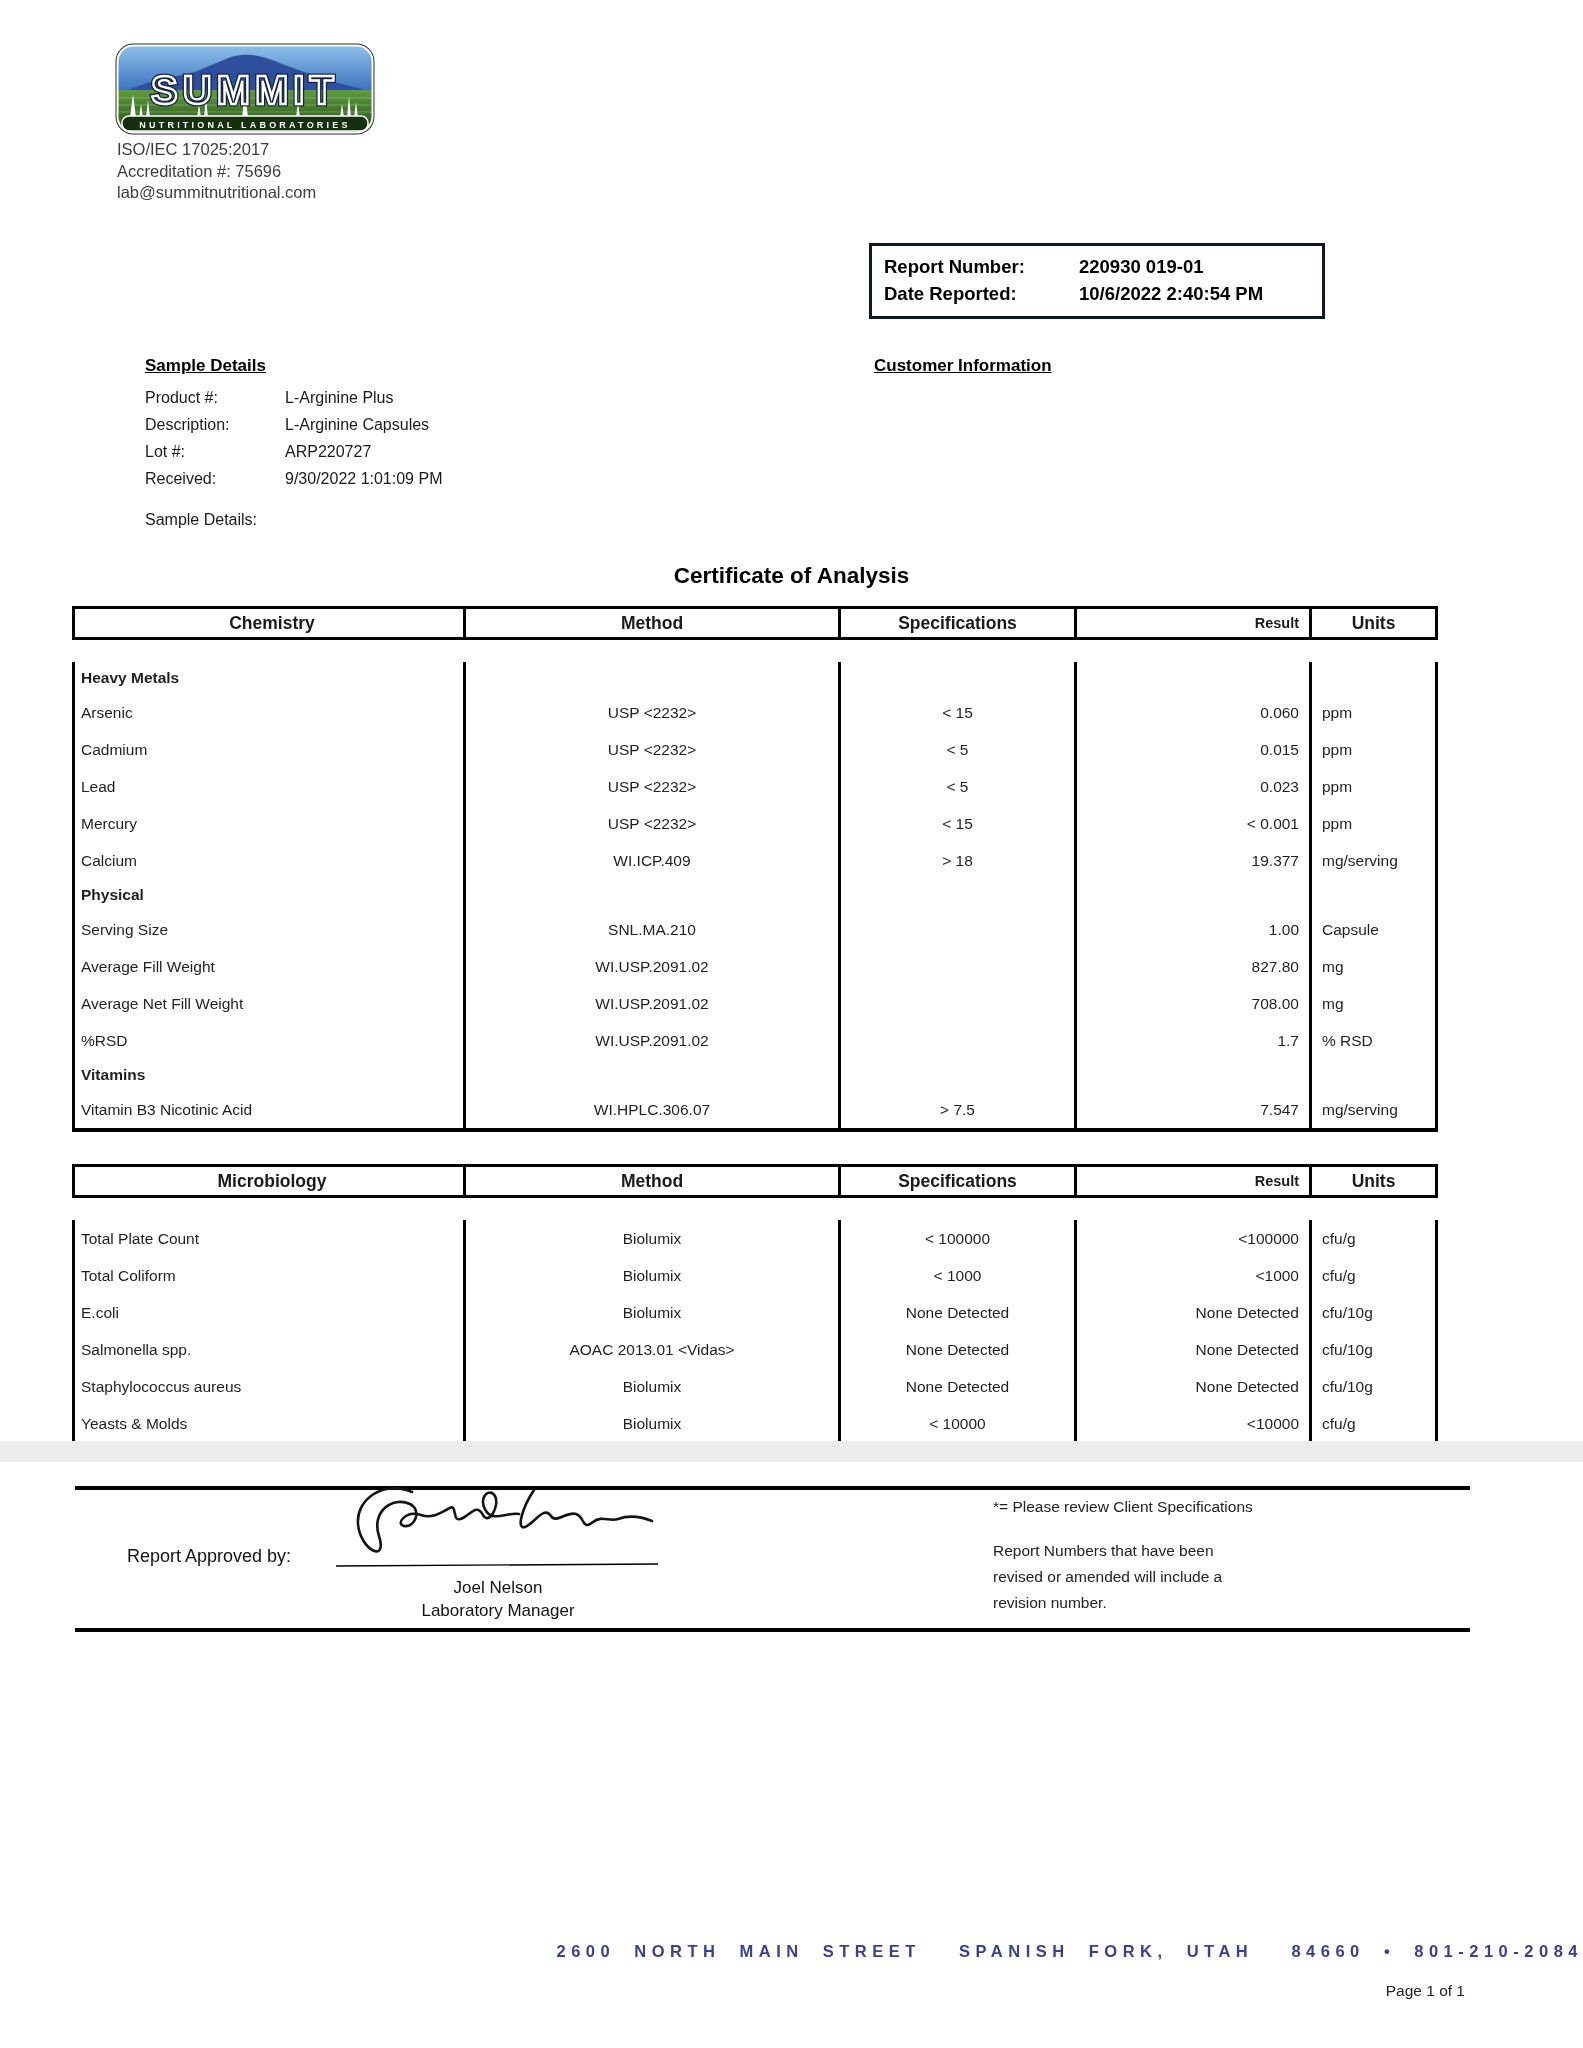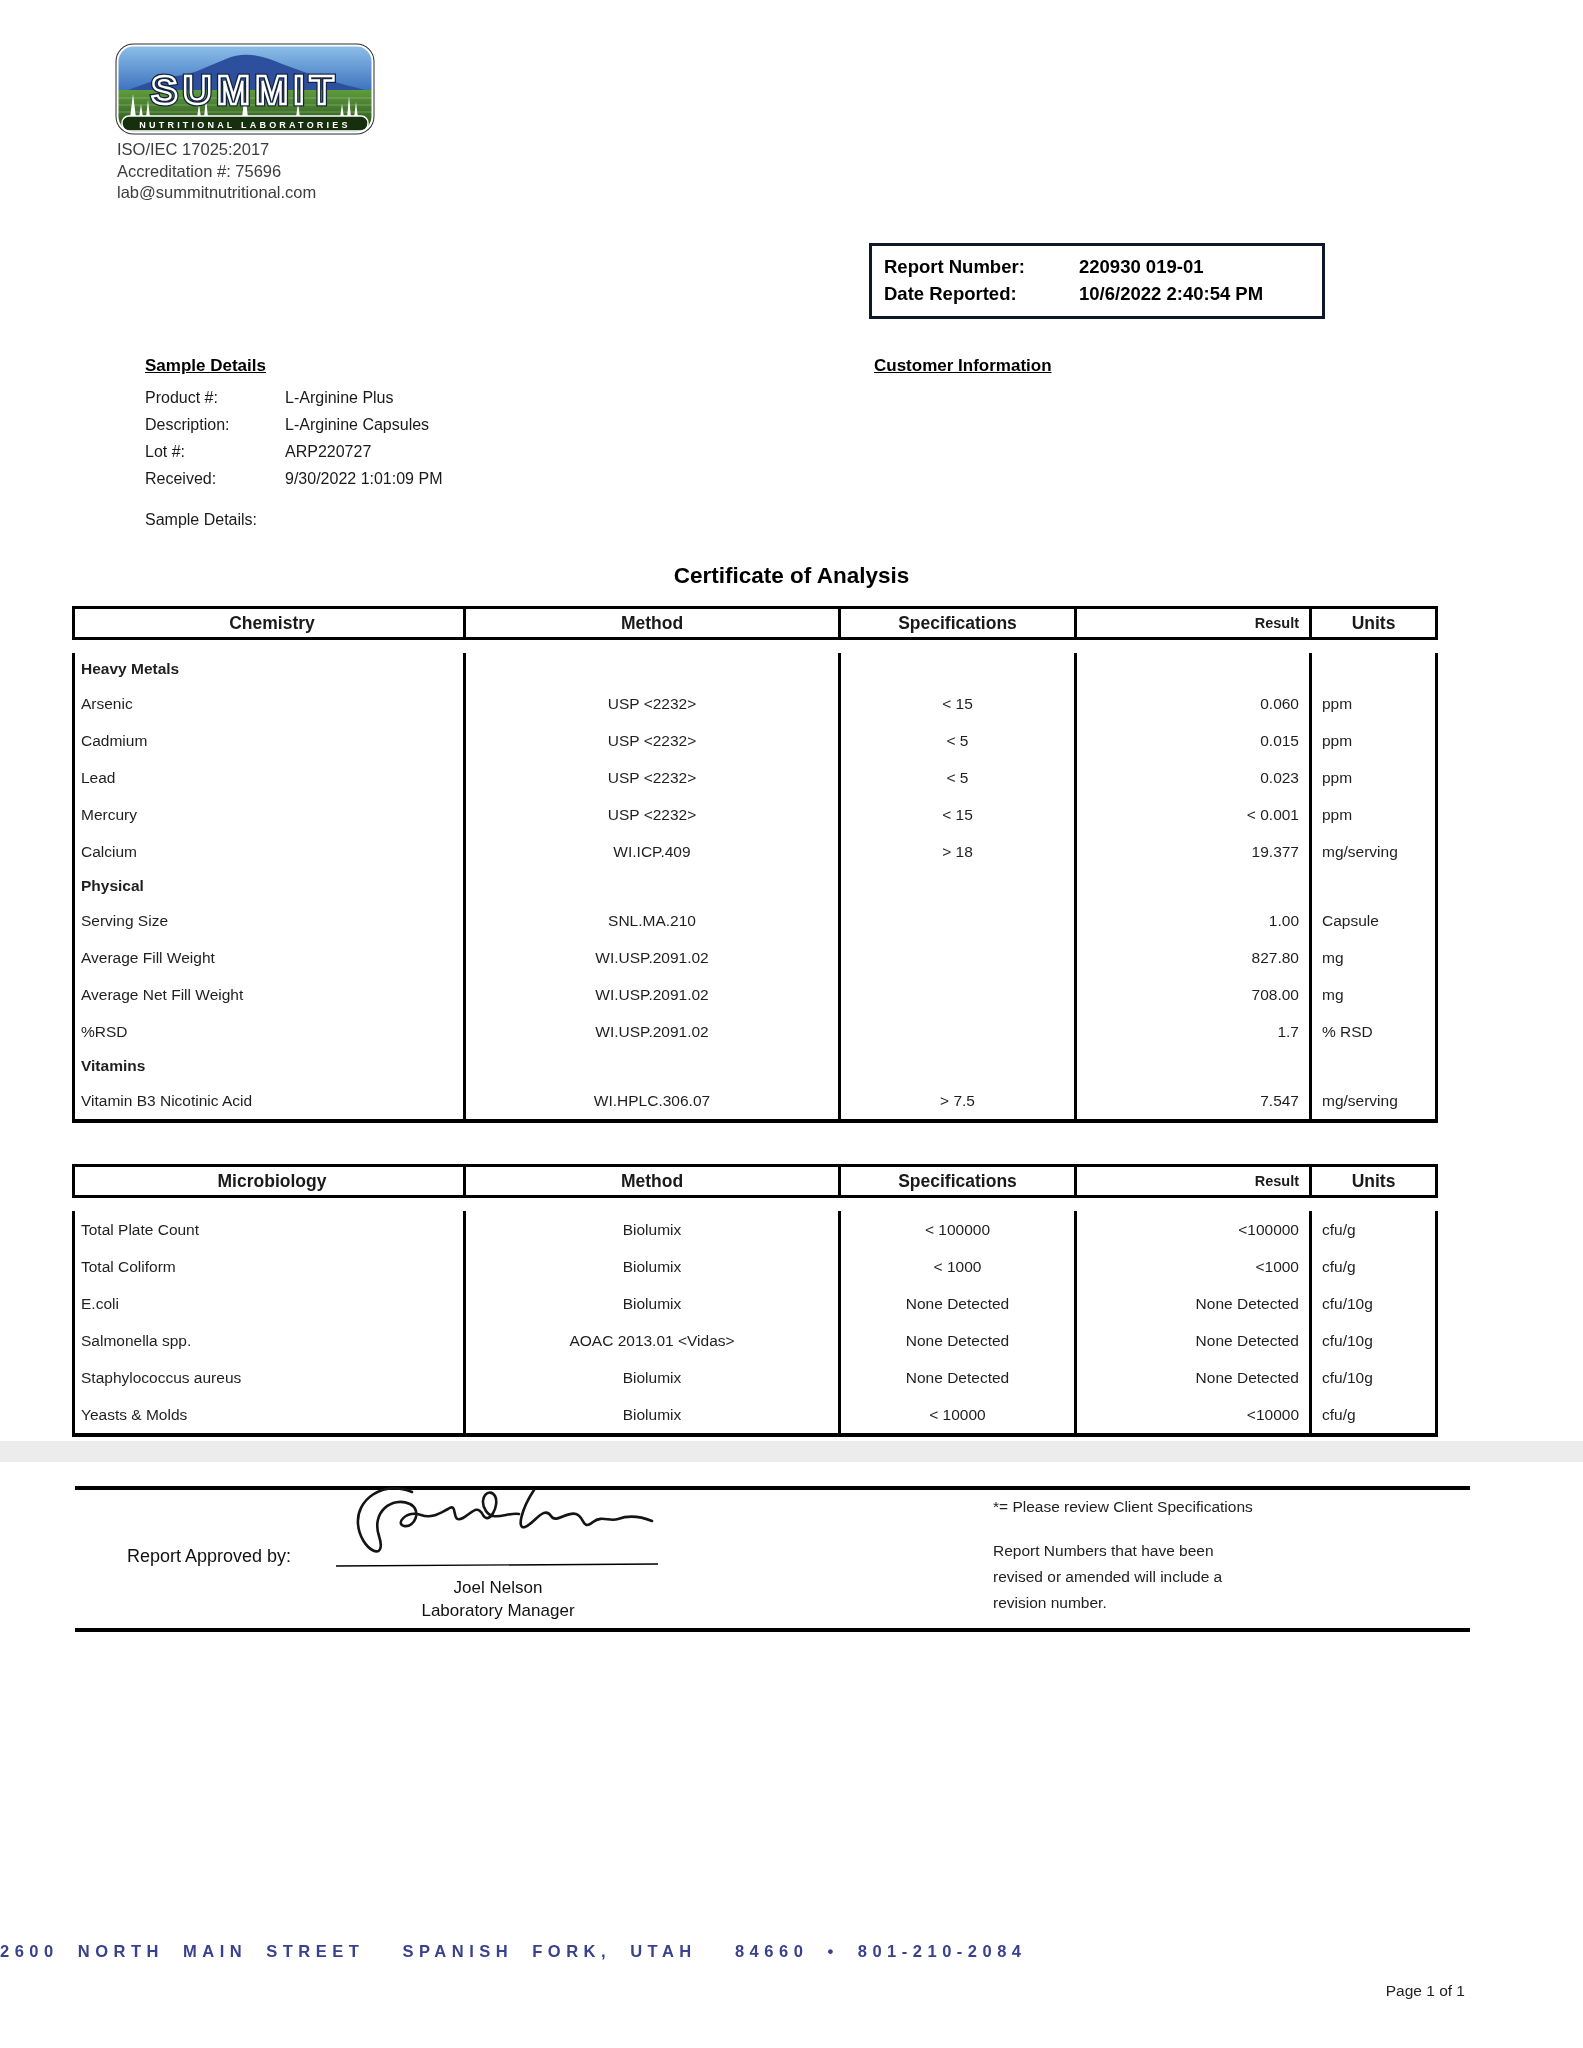--- a/index.html
+++ b/index.html
@@ -28,21 +28,21 @@
   .coa-title{position:absolute;left:0;right:0;top:563px;text-align:center;font-size:22.5px;font-weight:600;color:#000;}
   
   .coa-table{position:absolute;left:72px;width:1366px;}
   .coa-head{
     display:flex;border:3px solid #000;box-sizing:border-box;height:34px;align-items:stretch;background:#fff;
   }
   .hcell{display:flex;align-items:center;justify-content:center;font-weight:bold;font-size:17.5px;box-sizing:border-box;}
   .hcell + .hcell{border-left:3px solid #000;}
   .hcell.c4{font-size:14.5px;}
   .coa-body{
-    margin-top:13px;border-left:3px solid #000;border-right:3px solid #000;border-bottom:4px solid #000;
+    margin-top:22px;border-left:3px solid #000;border-right:3px solid #000;border-bottom:4px solid #000;
     box-sizing:border-box;background:#fff;
   }
   .coa-row{display:flex;align-items:stretch;min-height:37px;}
   .coa-row.category{min-height:32px;}
   .coa-row.category .c1{font-weight:bold;}
   .cell{display:flex;align-items:center;font-size:15.5px;color:#1f1f1f;box-sizing:border-box;}
   .cell + .cell{border-left:3px solid #000;}
   .c1{width:388px;padding-left:6px;}
   .c2{width:375px;justify-content:center;text-align:center;}
   .c3{width:236px;justify-content:center;text-align:center;}
@@ -57,21 +57,21 @@
   .signature{position:absolute;left:322px;top:1478px;width:345px;height:92px;}
   .sig-name{position:absolute;left:338px;top:1578px;width:320px;text-align:center;font-size:17px;color:#111;}
   .sig-title{position:absolute;left:338px;top:1601px;width:320px;text-align:center;font-size:17px;color:#111;}
   .spec-note{position:absolute;left:993px;top:1498px;font-size:15.5px;color:#222;}
   .revision-note{position:absolute;left:993px;top:1538px;width:272px;font-size:15.5px;line-height:26px;color:#222;}
   
   .disclaimer{position:absolute;left:97px;top:1648px;width:1410px;font-size:15.5px;color:#2a2a2a;}
   .disclaimer-line{line-height:27.5px;}
   
   .footer-address{
-    position:absolute;left:0;right:0;top:1942px;text-align:left;
+    position:absolute;left:0;right:0;top:1942px;text-align:right;
     font-size:16.5px;font-weight:bold;letter-spacing:5.5px;word-spacing:9px;
     color:#39418e;text-transform:uppercase;white-space:pre;
   }
   .page-number{position:absolute;right:118px;top:1982px;font-size:15.5px;color:#222;}
 </style>
 </head>
 <body>
 
 <div class="logo">
   <svg width="262" height="94" viewBox="0 0 262 94">

